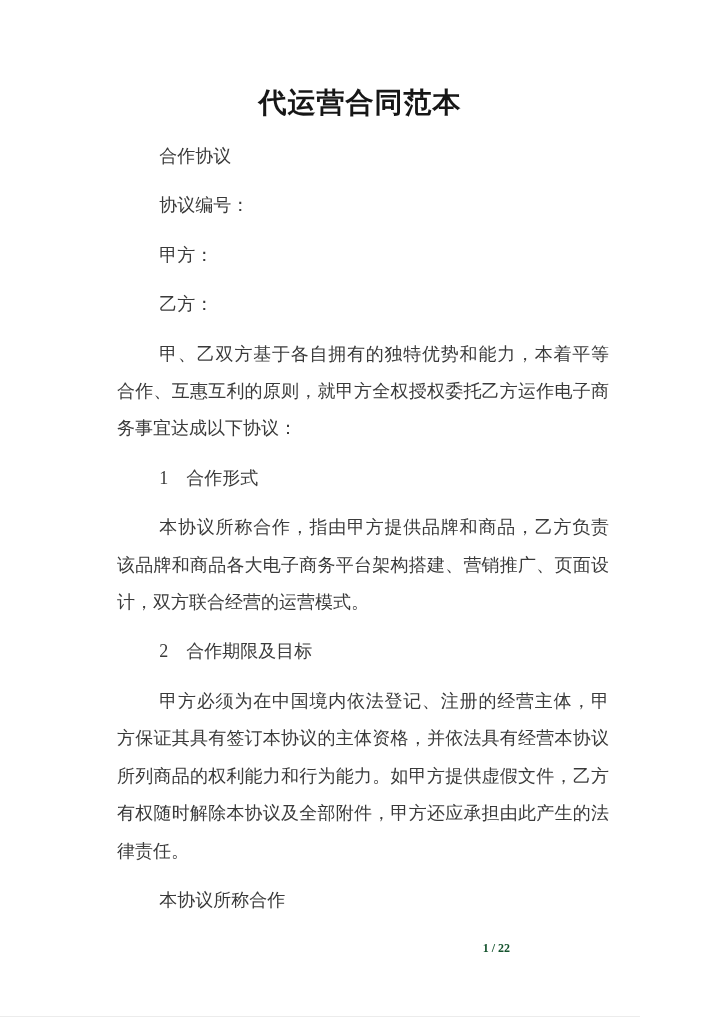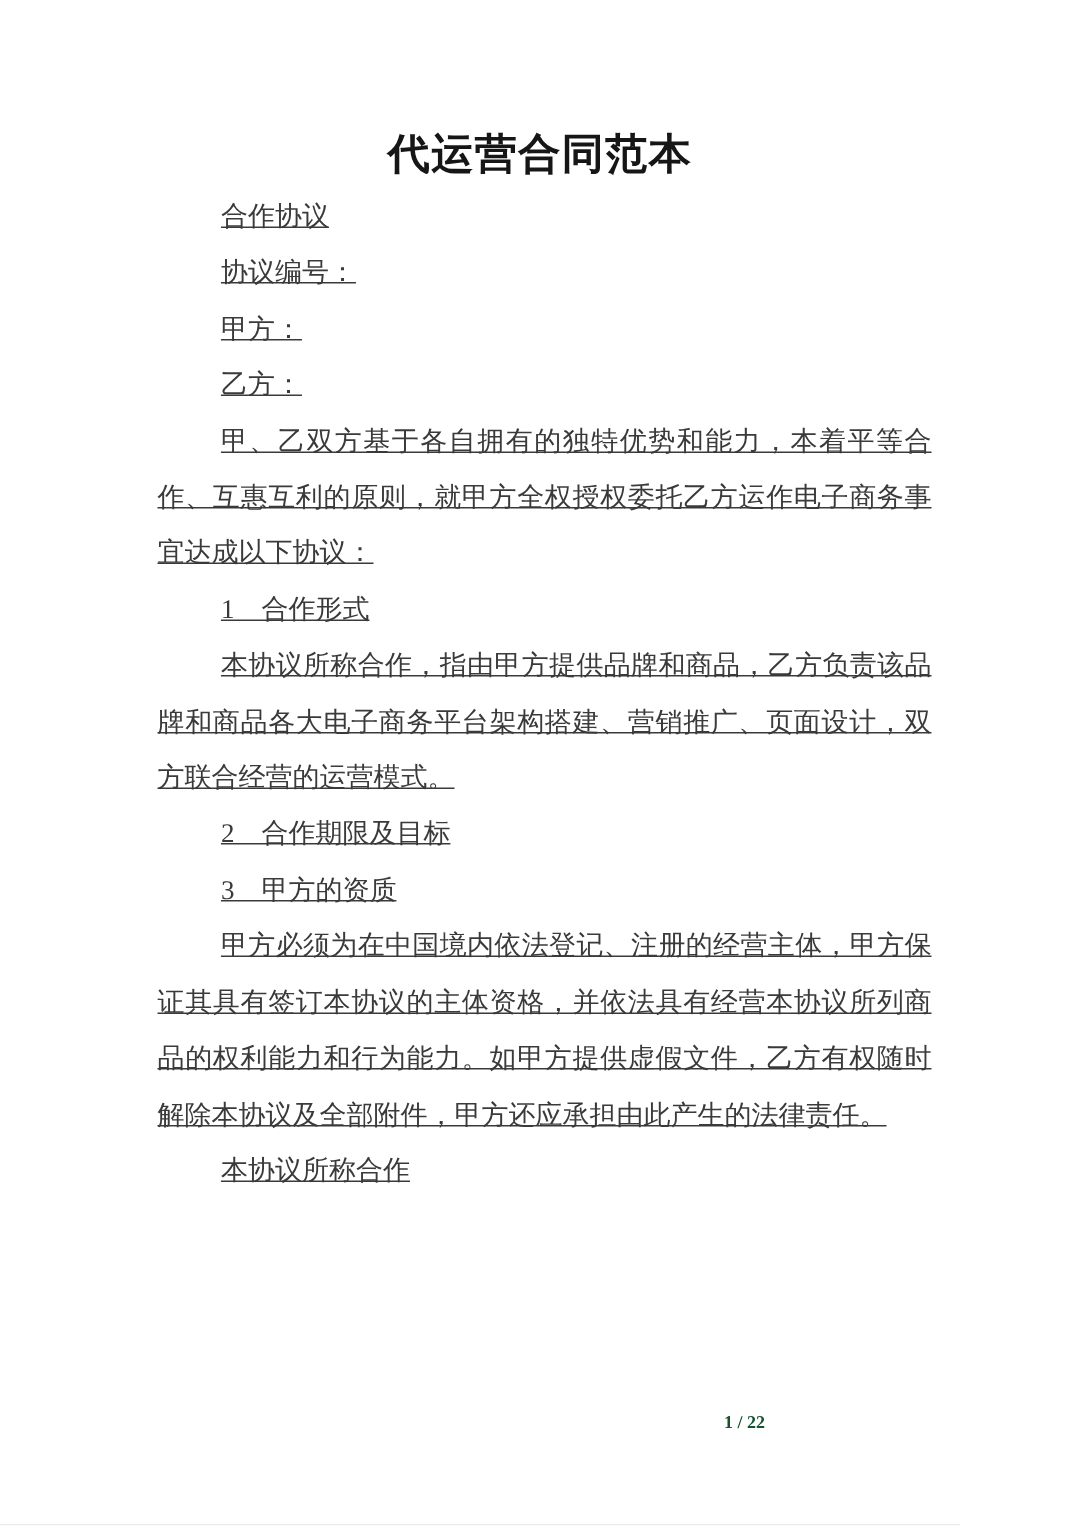--- a/index.html
+++ b/index.html
@@ -34,26 +34,25 @@
     position: absolute;
     top: 126px;
     left: 105px;
     width: 516px;
     font-size: 18px;
     line-height: 37.4px;
     color: #3a3a3a;
     text-align: justify;
   }
   .para {
-    margin: 0;
+    margin: 12px;
     padding: 0;
     text-indent: 2.35em;
     white-space: pre-wrap;
     word-break: break-all;
-    text-decoration: underline;
   }
   .page-footer {
     position: absolute;
     top: 941px;
     right: 130px;
     font-size: 12px;
     font-weight: bold;
     color: #14532d;
     font-family: "Liberation Serif", "DejaVu Serif", serif;
   }
@@ -67,21 +66,20 @@
 
   <div class="doc-body">
     <p class="para">合作协议</p>
     <p class="para">协议编号：</p>
     <p class="para">甲方：</p>
     <p class="para">乙方：</p>
     <p class="para">甲、乙双方基于各自拥有的独特优势和能力，本着平等合作、互惠互利的原则，就甲方全权授权委托乙方运作电子商务事宜达成以下协议：</p>
     <p class="para">1　合作形式</p>
     <p class="para">本协议所称合作，指由甲方提供品牌和商品，乙方负责该品牌和商品各大电子商务平台架构搭建、营销推广、页面设计，双方联合经营的运营模式。</p>
     <p class="para">2　合作期限及目标</p>
-    <p class="para">3　甲方的资质</p>
     <p class="para">甲方必须为在中国境内依法登记、注册的经营主体，甲方保证其具有签订本协议的主体资格，并依法具有经营本协议所列商品的权利能力和行为能力。如甲方提供虚假文件，乙方有权随时解除本协议及全部附件，甲方还应承担由此产生的法律责任。</p>
     <p class="para">本协议所称合作</p>
   </div>
 
   <div class="page-footer">
     <span>1 / 22</span>
   </div>
 
 </div>
 

